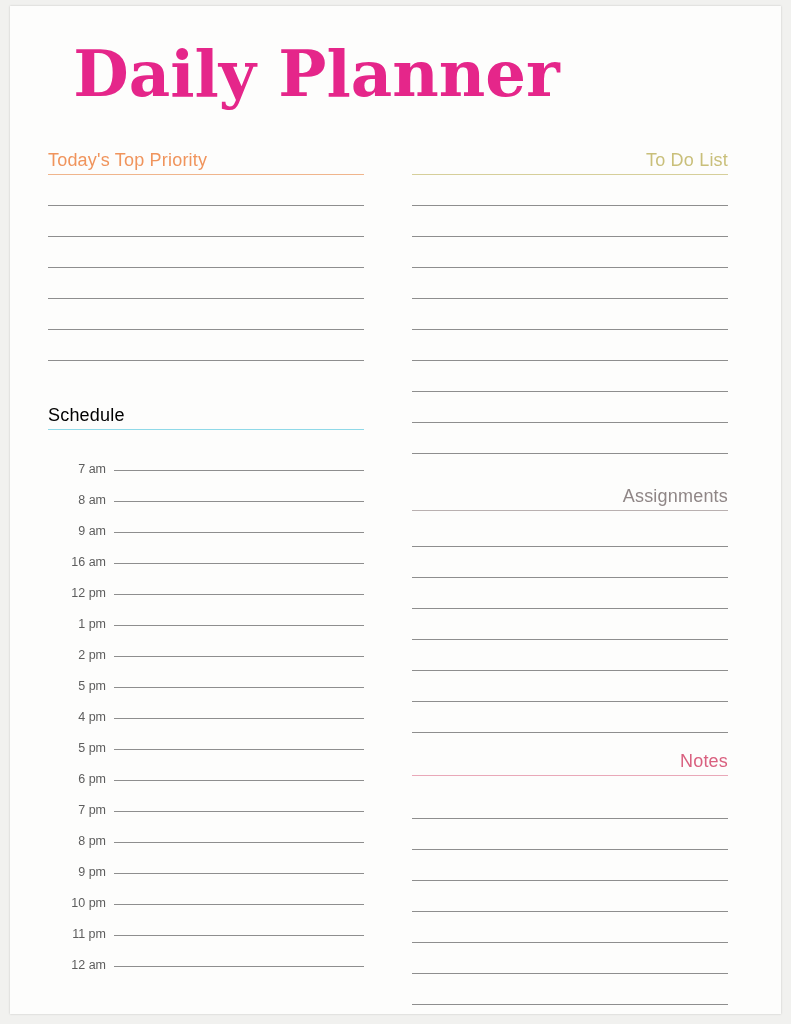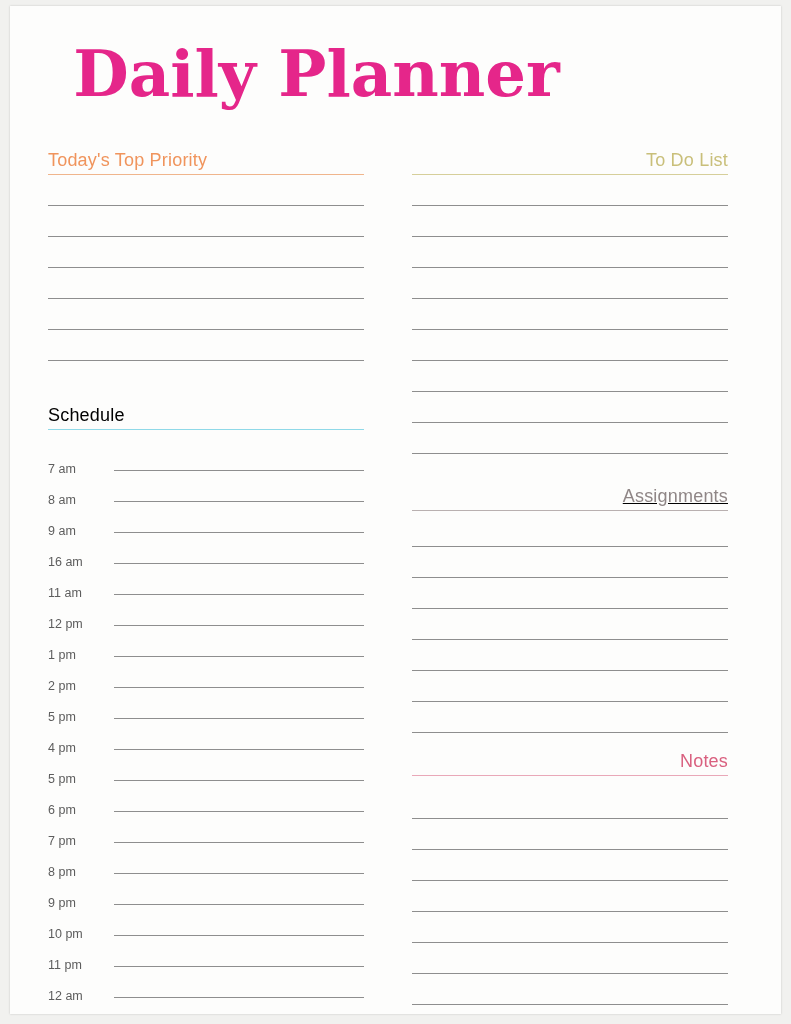--- a/index.html
+++ b/index.html
@@ -74,20 +74,21 @@
     width: 100%;
   }
   
   .sched-row {
     display: flex;
     align-items: flex-end;
     height: 31px;
   }
   .sched-time {
     width: 58px;
+    text-align: right;
     padding-right: 8px;
     font-size: 12.5px;
     color: #5d5d5d;
     line-height: 14px;
     transform: translateY(3px);
   }
   .sched-line {
     flex: 1 1 auto;
     height: 1px;
     background: #8e8e8e;
@@ -138,24 +139,20 @@
           </div>
           <div class="sched-row">
             <div class="sched-time">9 am</div>
             <div class="sched-line"></div>
           </div>
           <div class="sched-row">
             <div class="sched-time">16 am</div>
             <div class="sched-line"></div>
           </div>
           <div class="sched-row">
-            <div class="sched-time">11 am</div>
-            <div class="sched-line"></div>
-          </div>
-          <div class="sched-row">
             <div class="sched-time">12 pm</div>
             <div class="sched-line"></div>
           </div>
           <div class="sched-row">
             <div class="sched-time">1 pm</div>
             <div class="sched-line"></div>
           </div>
           <div class="sched-row">
             <div class="sched-time">2 pm</div>
             <div class="sched-line"></div>
@@ -225,21 +222,21 @@
             <div class="line"></div>
           <div style="height:30px;"></div>
             <div class="line"></div>
           <div style="height:30px;"></div>
             <div class="line"></div>
           <div style="height:30px;"></div>
             <div class="line"></div>
         </div>
       </div>
 
-      <div style="margin-top:32px;text-decoration:underline;">
+      <div style="margin-top:32px;">
         <div class="section-head" style="color:#8f8686;">Assignments</div>
         <div class="rule head-rule-gray"></div>
         <div class="lines">
           <div style="height:35px;"></div>
             <div class="line"></div>
           <div style="height:30px;"></div>
             <div class="line"></div>
           <div style="height:30px;"></div>
             <div class="line"></div>
           <div style="height:30px;"></div>

